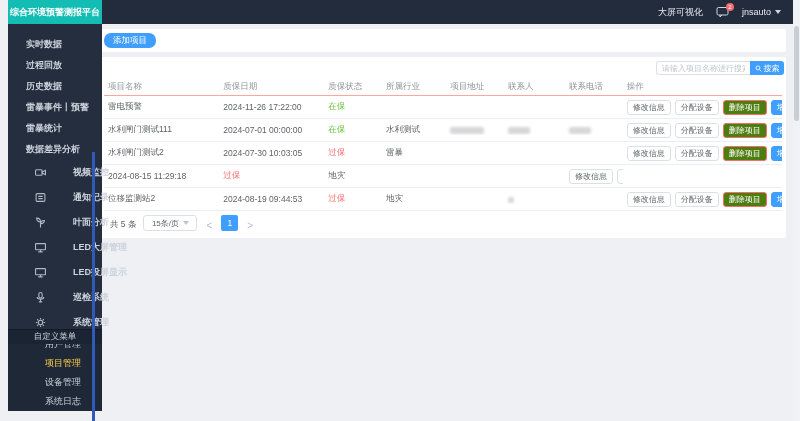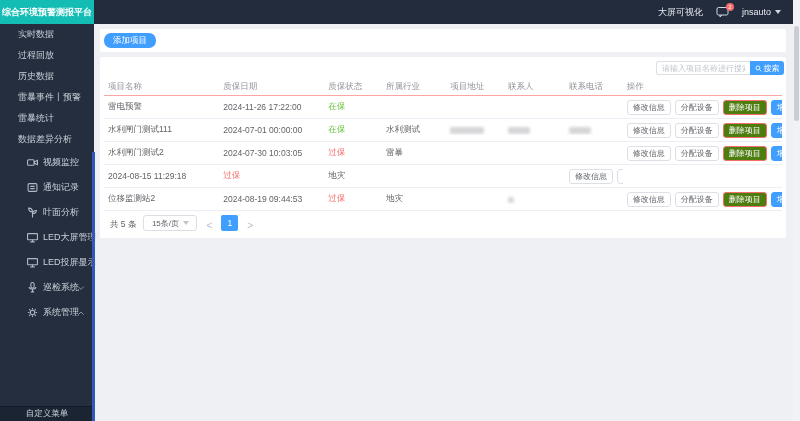--- a/index.html
+++ b/index.html
@@ -1,29 +1,29 @@
 <!DOCTYPE html>
 <html><head>
 <meta charset="utf-8">
 <style>
   * { margin:0; padding:0; box-sizing:border-box; }
   html,body { width:800px; height:421px; overflow:hidden;
     font-family:"Liberation Sans","DejaVu Sans",sans-serif; background:#eef0f4; }
 
   
-  .sidebar { position:absolute; left:0; top:0; width:94px; height:421px;
+  .sidebar { position:absolute; left:8px; top:0; width:94px; height:344px;
     background:#242e3e; z-index:2; }
   .sidebar-title { height:24px; background:#14bdb4; color:#fff; font-size:9px;
     font-weight:bold; display:flex; align-items:center; justify-content:center;
     white-space:nowrap; }
-  .menu { padding-top:0; }
+  .menu { padding-top:10px;font-weight:bold; }
   .menu-item { display:flex; align-items:center; color:#ccd2dc; font-size:9px;
     position:relative; cursor:pointer; white-space:nowrap; }
   .menu-item.plain { height:21px; padding-left:18px; }
-  .menu-item.has-icon { height:25px; padding-left:27px; }
+  .menu-item.has-icon { height:25px; padding-left:27px;gap:22px; }
   .mi-icon { width:11px; height:11px; margin-right:5px; display:inline-flex; }
   .mi-icon svg { width:11px; height:11px; }
   .mi-arrow { position:absolute; right:9px; top:50%; margin-top:-4px; width:8px; height:8px; }
   .submenu { background:#1e2836; }
   .submenu-item { height:19px; display:flex; align-items:center; padding-left:37px;
     color:#ccd2dc; font-size:9px; cursor:pointer; white-space:nowrap; }
   .submenu-item.active { color:#ffd04b; }
   .sidebar-footer { position:absolute; bottom:0; left:0; width:94px; height:15px;
     background:#1b2433; border-top:1px solid #121a28; color:#c9ced8; font-size:8.5px;
     display:flex; align-items:center; justify-content:center; }
@@ -191,20 +191,26 @@
             <circle cx="5" cy="5" r="2"></circle>
             <path d="M5 0.8 V2.2 M5 7.8 V9.2 M0.8 5 H2.2 M7.8 5 H9.2 M2 2 L3 3 M7 7 L8 8 M8 2 L7 3 M3 7 L2 8"></path>
           </svg>
         </span>
         <span>系统管理</span>
         <span class="mi-arrow"><svg viewBox="0 0 10 8" fill="none" stroke="#8a93a0" stroke-width="1.2">
             <path d="M1.5 6 L5 2.5 L8.5 6"></path>
           </svg></span>
       </div>
     </nav>
+  <div class="submenu" id="submenu">
+      <div class="submenu-item">用户管理</div>
+      <div class="submenu-item active">项目管理</div>
+      <div class="submenu-item">设备管理</div>
+      <div class="submenu-item">系统日志</div>
+    </div>
   <div class="sidebar-footer">自定义菜单</div>
 </aside>
 <div class="sidebar-scroll-thumb"></div>
 
 <header class="topbar">
   <span class="screen-link">大屏可视化</span>
   <span class="msg-wrap">
     <svg viewBox="0 0 12 11" fill="none" stroke="#cfd6e0" stroke-width="1">
       <rect x="0.5" y="0.5" width="11" height="7.5" rx="1.5"></rect>
       <path d="M3.5 8 L3.5 10 L5.5 8"></path>

